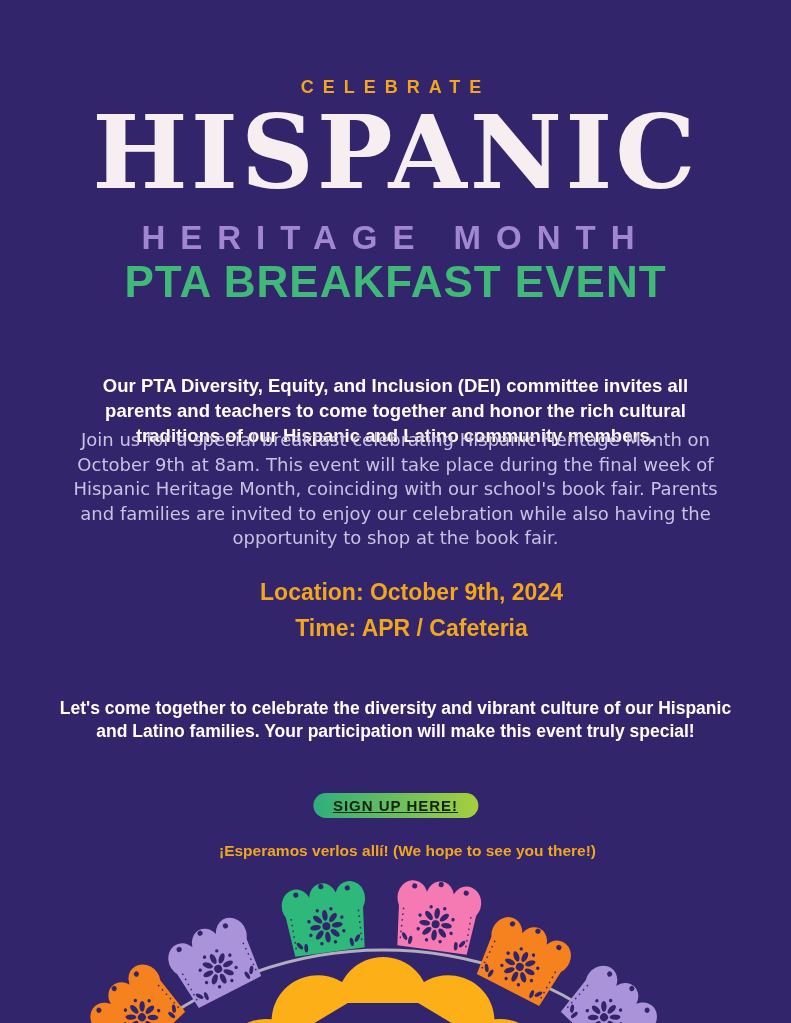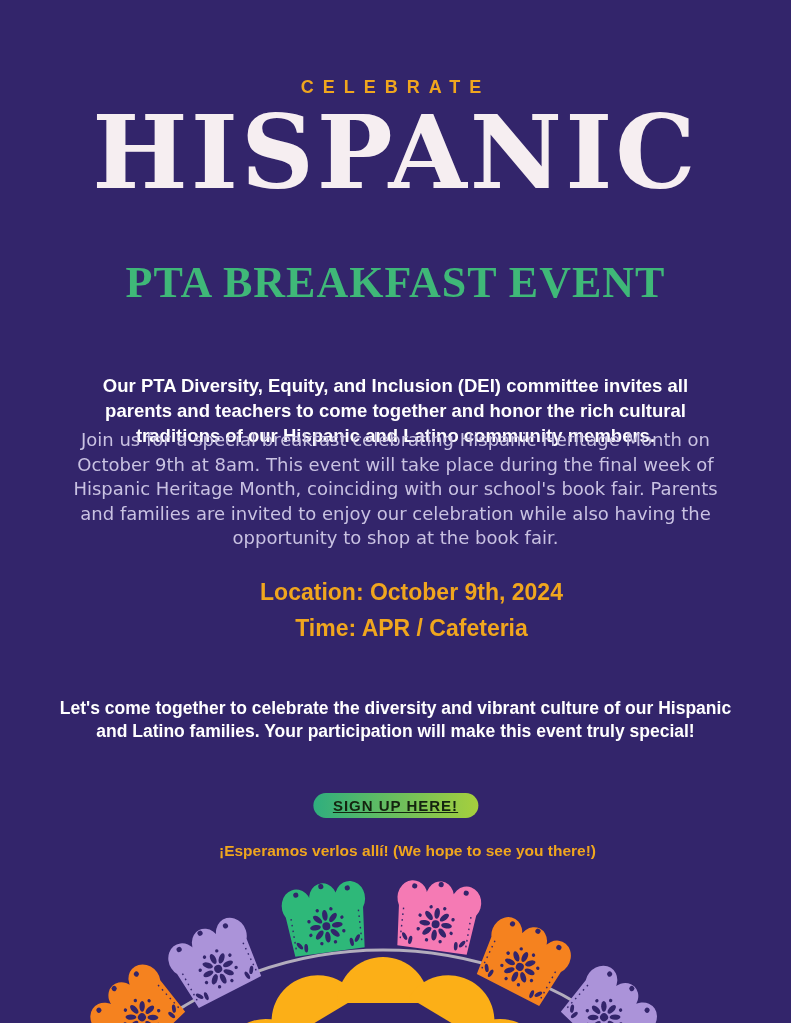--- a/index.html
+++ b/index.html
@@ -20,21 +20,21 @@
     font-family:"DejaVu Serif", serif;
     font-size:101px;font-weight:bold;letter-spacing:3px;
     line-height:1.0;
   }
   .subtitle{
     top:219px;
     font-size:33px;font-weight:bold;letter-spacing:15px;
   }
   .event-title{
     top:257px;
-    font-family:Liberation Serif, serif;
+    font-family:Liberation Sans, sans-serif;
     font-size:44px;font-weight:bold;letter-spacing:1px;
   }
   .intro{
     top:331px;
     font-size:18.5px;font-weight:bold;line-height:25px;margin-top:42px;
   }
   .intro .inner, .details .inner, .together .inner{
     display:inline-block;max-width:655px;
   }
   .details{
@@ -78,20 +78,21 @@
 </style>
 </head>
 <body>
 
 <div class="page" style="background: rgb(51, 37, 107);">
 
   <div class="abs kicker" style="color: rgb(240, 166, 30);">CELEBRATE</div>
 
   <div class="abs title" style="color: rgb(246, 238, 241);">HISPANIC</div>
 
+  <div class="abs subtitle" style="color: rgb(161, 134, 210);">HERITAGE MONTH</div>
 
   <div class="abs event-title" style="color: rgb(63, 184, 120);">PTA BREAKFAST EVENT</div>
 
   <div class="abs intro" style="color: rgb(255, 255, 255);">
     <span class="inner">Our PTA Diversity, Equity, and Inclusion (DEI) committee invites all parents and teachers to come together and honor the rich cultural traditions of our Hispanic and Latino community members.</span>
   </div>
 
   <div class="abs details" style="color: rgb(201, 194, 226);">
     <span class="inner">Join us for a special breakfast celebrating Hispanic Heritage Month on October 9th at 8am. This event will take place during the final week of Hispanic Heritage Month, coinciding with our school's book fair. Parents and families are invited to enjoy our celebration while also having the opportunity to shop at the book fair.</span>
   </div>

